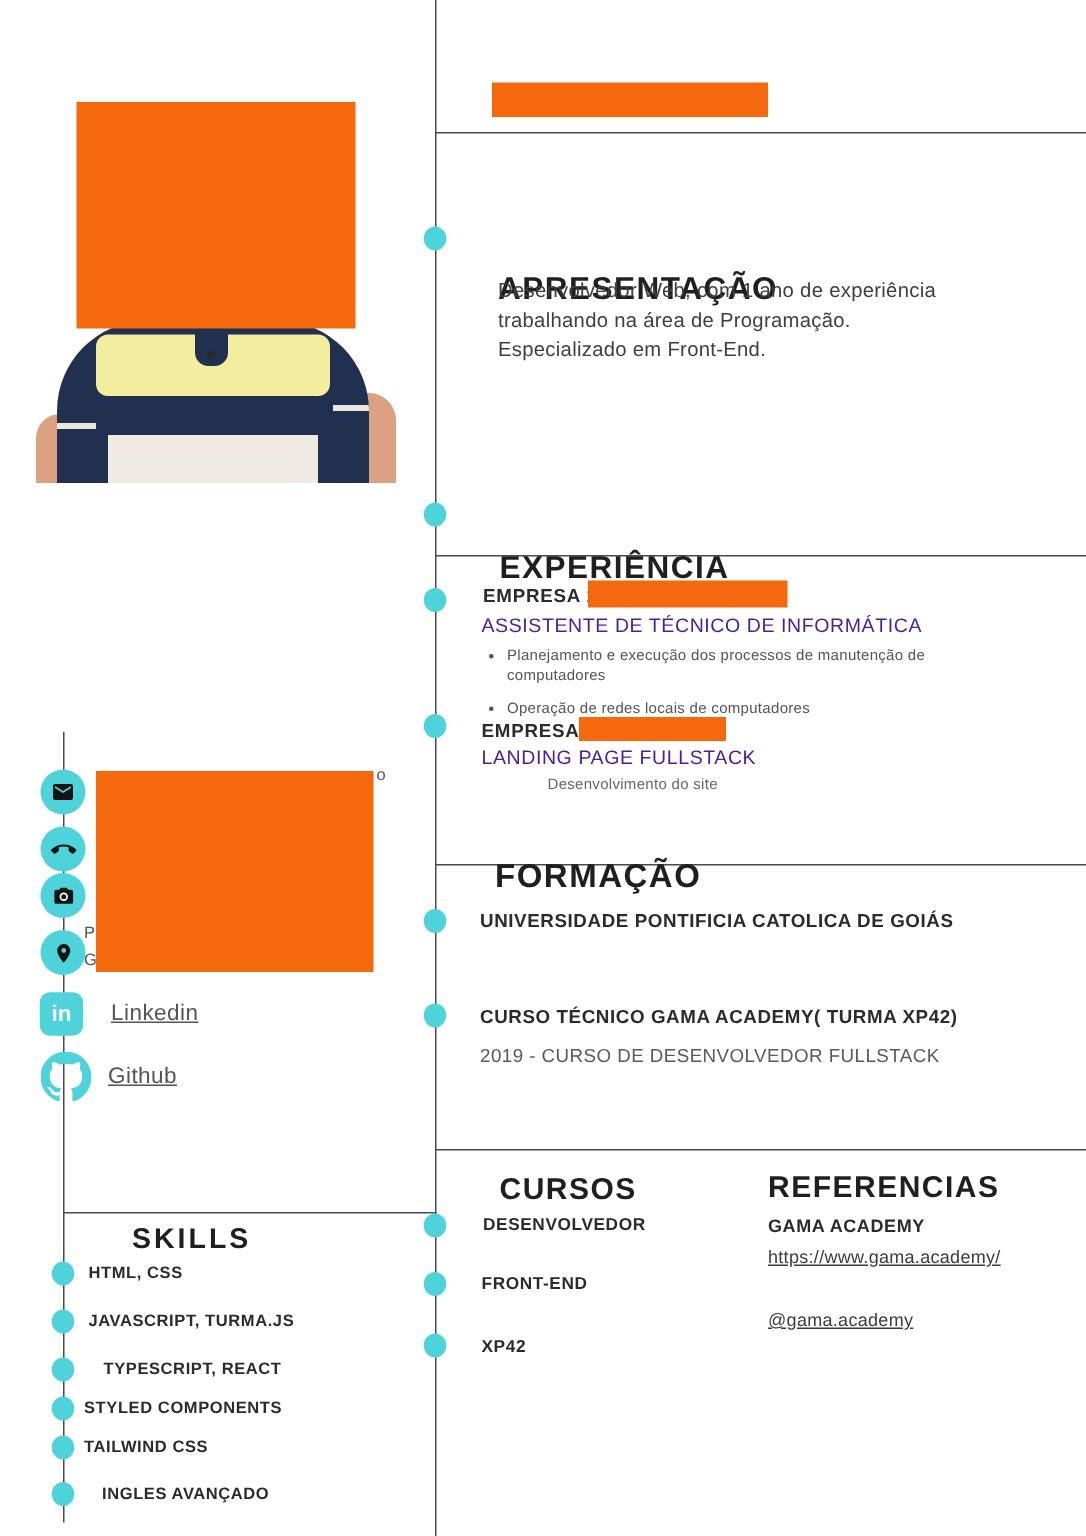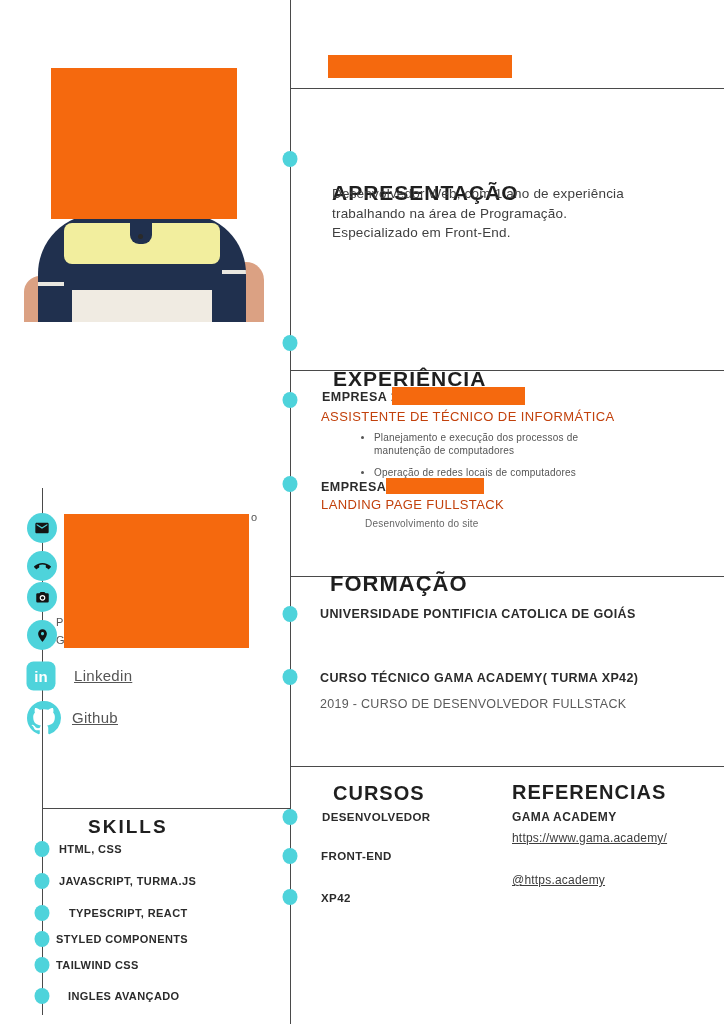--- a/index.html
+++ b/index.html
@@ -16,25 +16,25 @@
 
   
   .redact { position:absolute; background:#f5690e; z-index:4; }
 
   
   .h-section { position:absolute; font-weight:700; color:#1f1f1f; letter-spacing:1px; white-space:nowrap;margin-top:36px; }
 
   .body-text { position:absolute; color:#3f3f3f; font-size:13.5px; line-height:1.45; letter-spacing:.2px; }
 
   .company { position:absolute; font-weight:700; font-size:12.5px; color:#2b2b2b; letter-spacing:.5px; white-space:nowrap; }
-  .role { position:absolute; font-size:13px; color:#c2410c; letter-spacing:.4px; white-space:nowrap; }
+  .role { position:absolute; font-size:13px; color:#4c1d95; letter-spacing:.4px; white-space:nowrap; }
   .small-note { position:absolute; font-size:10px; color:#666; letter-spacing:.2px;padding-left:44px; }
 
   .job-bullets { position:absolute; list-style:disc; padding-left:14px; color:#555; }
-  .job-bullets li { font-size:10px; line-height:1.25; margin-bottom:10px; letter-spacing:.2px;margin-left:36px; }
+  .job-bullets li { font-size:10px; line-height:1.25; margin-bottom:10px; letter-spacing:.2px; }
 
   .edu-title { position:absolute; font-weight:700; font-size:12.5px; color:#2b2b2b; letter-spacing:.4px; white-space:nowrap; }
   .edu-detail { position:absolute; font-size:12.5px; color:#5a5a5a; letter-spacing:.3px; line-height:1.35; }
 
   .course-item { position:absolute; font-weight:700; font-size:11.5px; color:#2b2b2b; letter-spacing:.4px; white-space:nowrap; }
   .ref-name { position:absolute; font-weight:700; font-size:12px; color:#2b2b2b; letter-spacing:.4px; white-space:nowrap; }
   .ref-link { position:absolute; font-size:12px; color:#3c3c3c; text-decoration:underline; letter-spacing:.2px; white-space:nowrap; cursor:pointer; }
 
   .skill-item { position:absolute; font-weight:700; font-size:11px; color:#2b2b2b; letter-spacing:.4px; white-space:nowrap; }
 
@@ -172,15 +172,15 @@
   <div class="edu-detail" style="left:320px; top:696px; width:365px;">2019 - CURSO DE DESENVOLVEDOR FULLSTACK</div>
 
   <div class="h-section" style="left:333px; top:746px; font-size:20px;">CURSOS</div>
   <div class="course-item" style="left:322px; top:811px;">DESENVOLVEDOR</div>
   <div class="course-item" style="left:321px; top:850px;">FRONT-END</div>
   <div class="course-item" style="left:321px; top:892px;">XP42</div>
 
   <div class="h-section" style="left:512px; top:745px; font-size:20px;">REFERENCIAS</div>
   <div class="ref-name" style="left:512px; top:810px;">GAMA ACADEMY</div>
   <a class="ref-link" style="left:512px; top:831px;">https://www.gama.academy/</a>
-  <a class="ref-link" style="left:512px; top:873px;">@https.academy</a>
+  <a class="ref-link" style="left:512px; top:873px;">@gama.academy</a>
 
 </div>
 
 </body></html>

